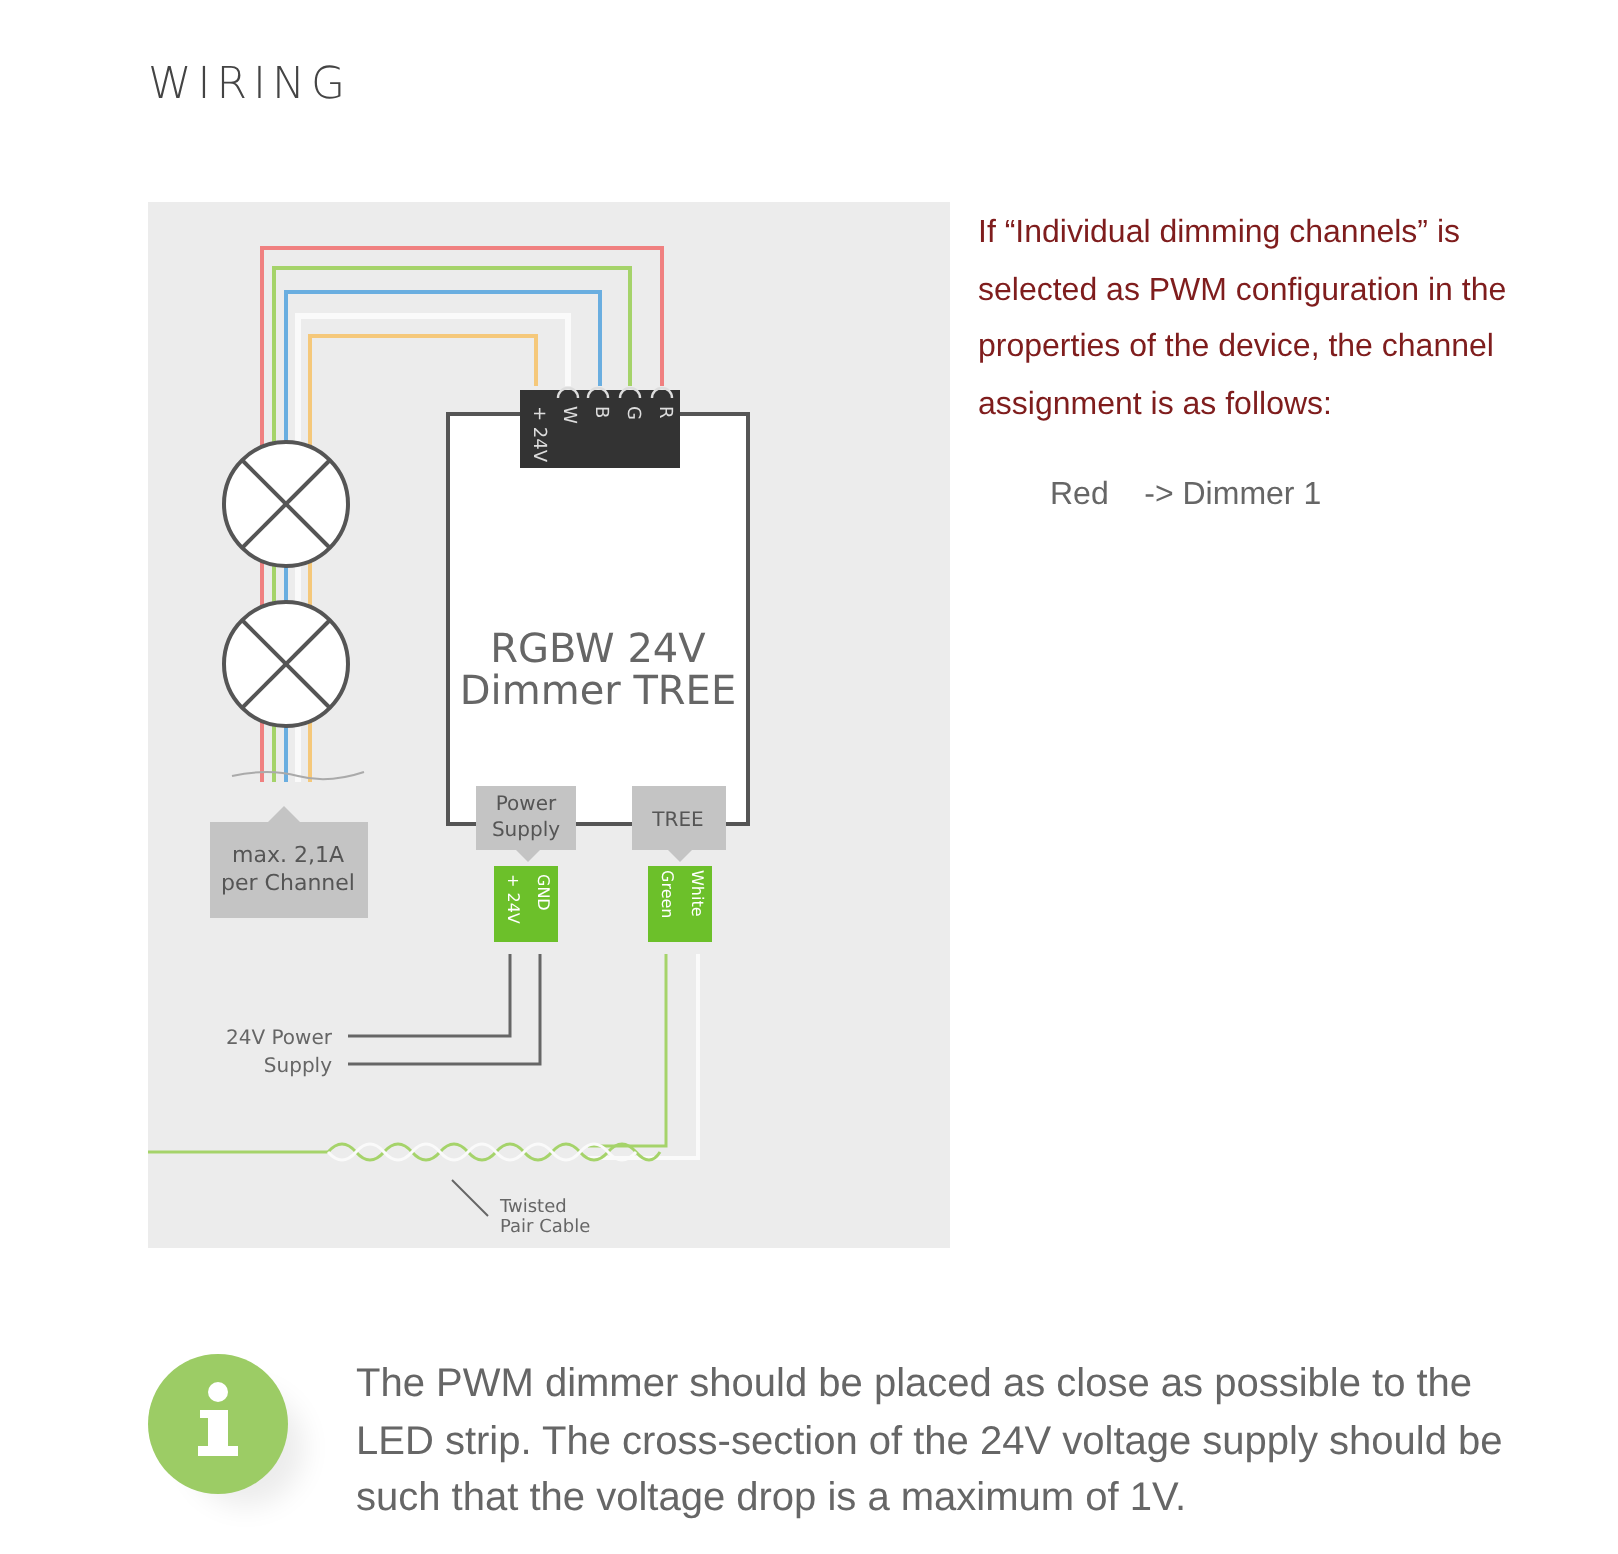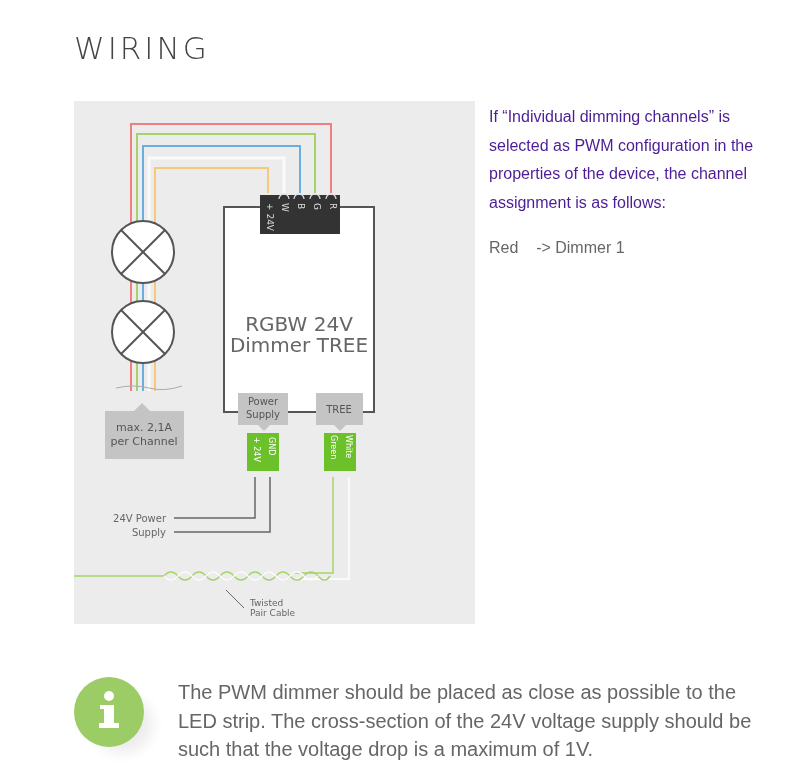--- a/index.html
+++ b/index.html
@@ -1,24 +1,24 @@
 <!DOCTYPE html>
 <html><head>
 <meta charset="utf-8">
 <style>
   html, body { margin: 0; padding: 0; background: #ffffff; }
   body { width: 809px; height: 777px; position: relative; overflow: hidden;
          font-family: "Liberation Sans", "DejaVu Sans", sans-serif; color: #555; }
-  .title { position: absolute; left: 74px; top: 30px; font-size: 31px; letter-spacing: 3px;
+  .title { position: absolute; left: 74px; top: 30px; font-size: 22px; letter-spacing: 3px;
            font-weight: 300; color: #444; margin: 0; font-family: "DejaVu Sans", sans-serif; }
   .diagram { position: absolute; left: 74px; top: 101px; width: 401px; height: 523px; background: #ececec; }
   .diagram svg { display: block; }
-  .intro { position: absolute; left: 489px; top: 103px; width: 300px; font-size: 16px; line-height: 28.5px; color: #4c1d95; margin: 0; }
+  .intro { position: absolute; left: 489px; top: 103px; width: 300px; font-size: 16px; line-height: 28.5px; color: #7f1d1d; margin: 0; }
   .map { position: absolute; left: 489px; top: 234px; margin: 0; padding: 0; list-style: none; font-size: 16px; line-height: 28.7px; color: #666; }
-  .map li { white-space: pre; }
+  .map li { white-space: pre; margin-left: 36px; }
   .info-icon { position: absolute; left: 74px; top: 677px; width: 70px; height: 70px; border-radius: 50%; background: #9ccc65;
                box-shadow: 14px 12px 14px -6px rgba(0,0,0,0.08); }
   .info-icon .dot { position: absolute; left: 30px; top: 14px; width: 10px; height: 10px; border-radius: 50%; background: #fff; }
   .info-icon .stem { position: absolute; left: 30px; top: 28px; width: 10px; height: 20px; background: #fff; }
   .info-icon .cap { position: absolute; left: 26px; top: 28px; width: 8px; height: 4px; background: #fff; }
   .info-icon .base { position: absolute; left: 25px; top: 46px; width: 20px; height: 5px; background: #fff; }
   .note { position: absolute; left: 178px; top: 678px; width: 600px; font-size: 20px; line-height: 28.7px; color: #666; margin: 0; }
 </style>
 </head>
 <body>

